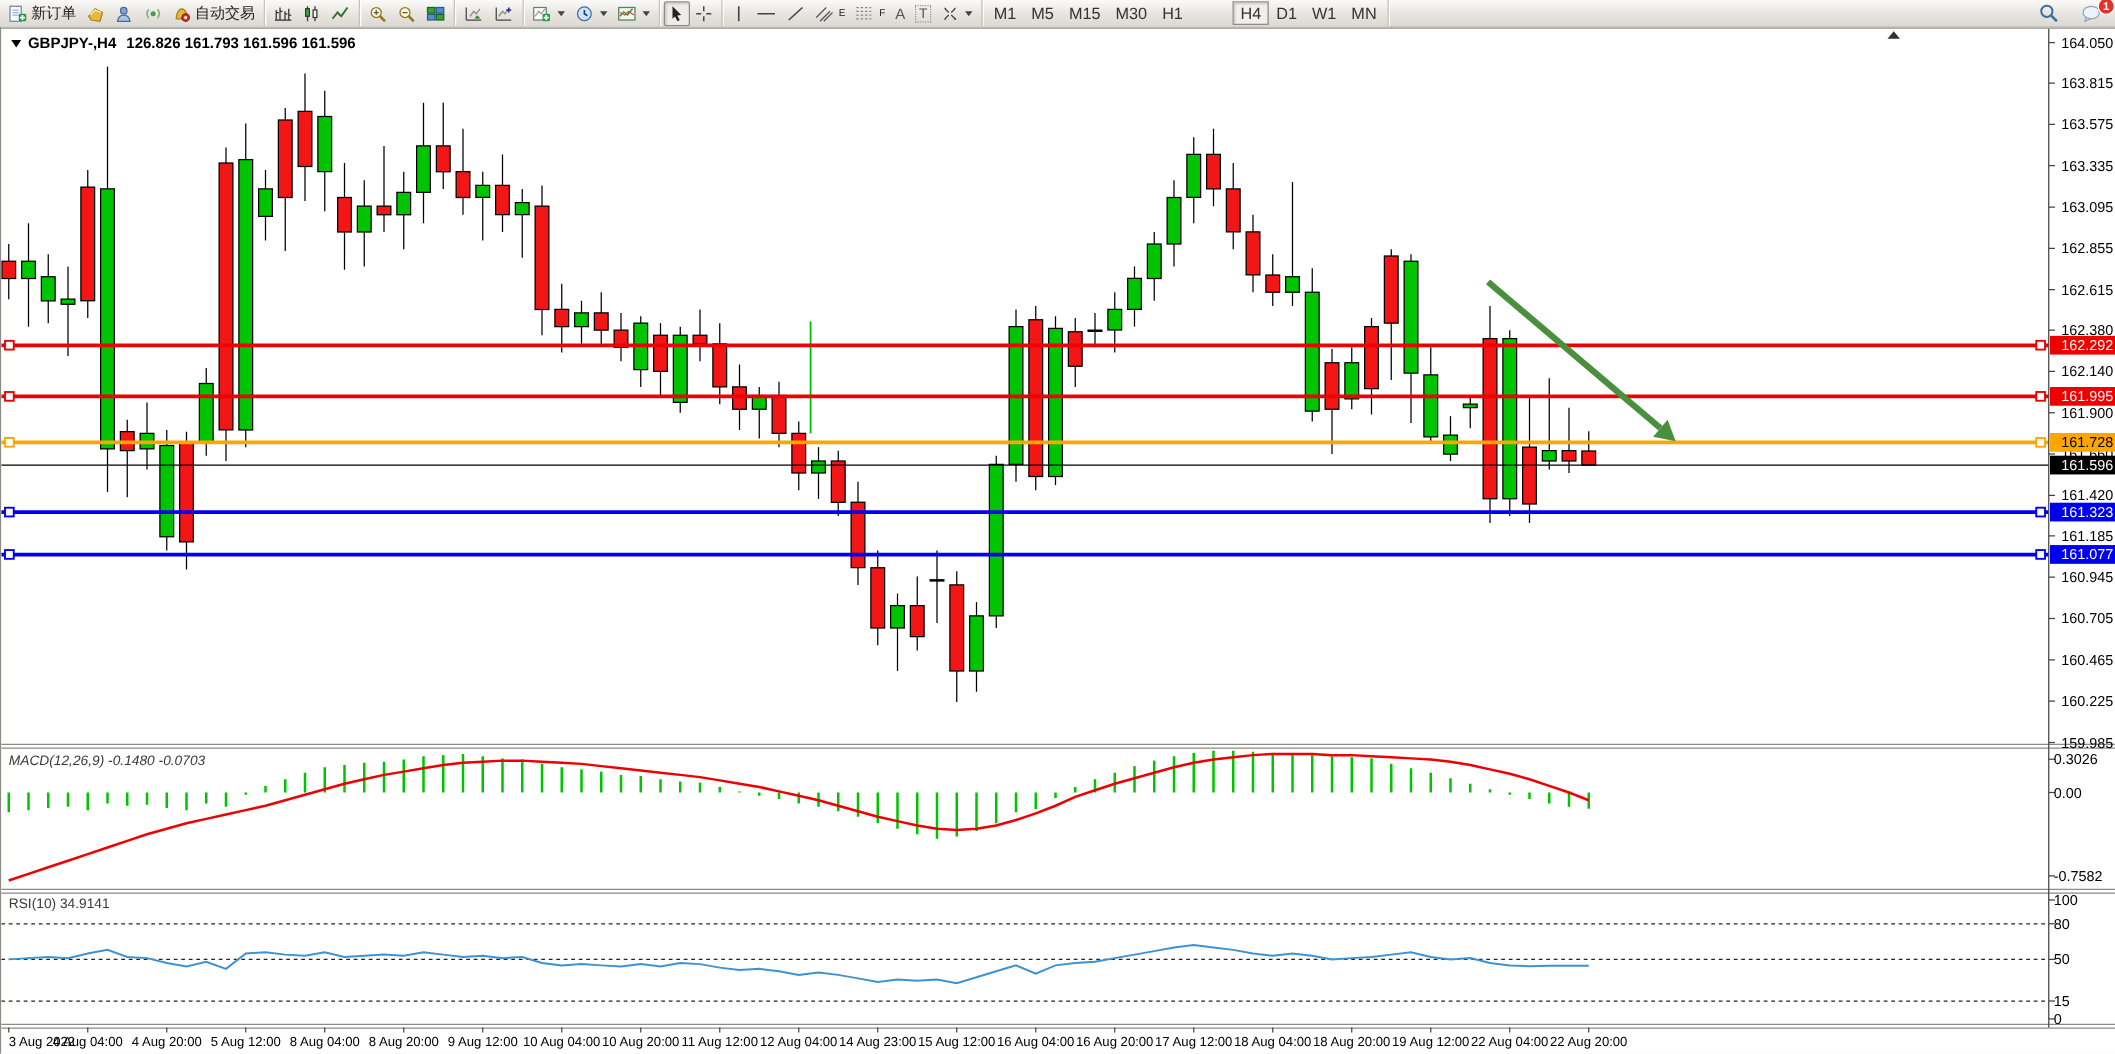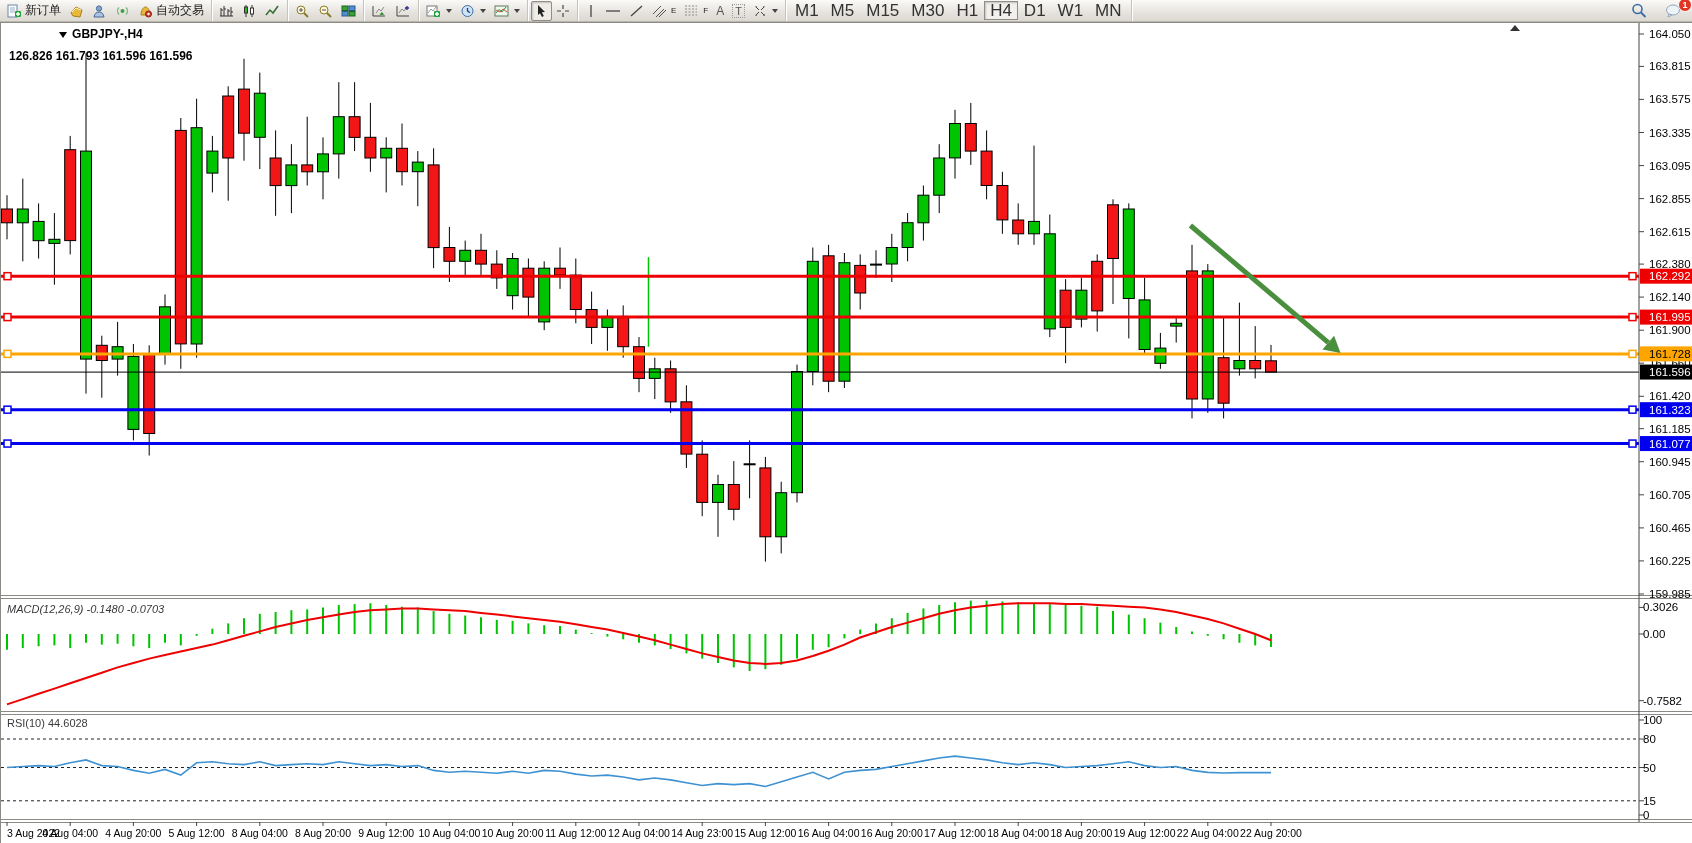--- a/index.html
+++ b/index.html
@@ -7,30 +7,30 @@
   
   #toolbar{position:absolute;left:0;top:0;width:1692px;height:21px;
     background:linear-gradient(#fbfaf8,#e6e3de 60%,#dcd9d3);border-bottom:1px solid #b9b6af;
     display:flex;align-items:center;font-size:12px;color:#222;}
   .tb-group{display:flex;align-items:center;height:21px;padding:0 3px;border-right:1px solid #c6c3bc;box-shadow:1px 0 0 #ffffff;}
   .tb-btn{display:flex;align-items:center;gap:3px;height:18px;padding:0 3px;border:1px solid transparent;border-radius:2px;cursor:default;}
   .tb-btn.pressed{border:1px solid #8f8d88;background:#efece7;box-shadow:inset 1px 1px 2px rgba(0,0,0,.18);}
   .tb-btn svg{display:block;}
   .tb-label{white-space:nowrap;}
   .dd{width:0;height:0;border-left:3px solid transparent;border-right:3px solid transparent;border-top:4px solid #444;margin-left:2px;}
-  .tf-btn{height:17px;padding:0 5px;font-size:17px;color:#333;border:1px solid transparent;display:flex;align-items:center;}
-  .tf-btn.active{border:1px solid #8f8d88;background:#f2f0ec;box-shadow:inset 1px 1px 2px rgba(0,0,0,.2);}
+  .tf-btn{height:17px;padding:0 5px;font-size:13px;color:#333;border:1px solid transparent;display:flex;align-items:center;}
+  .tf-btn.active{border:1px solid #8f8d88;background:#f2f0ec;box-shadow:inset 1px 1px 2px rgba(0,0,0,.2);margin-left:34px;}
   #tb-right{position:absolute;right:6px;top:0;height:21px;display:flex;align-items:center;gap:10px;}
   .badge{position:absolute;top:-4px;right:-7px;background:#e03424;color:#fff;border-radius:8px;
      font-size:9px;min-width:12px;height:12px;line-height:12px;text-align:center;border:1px solid #fff;font-weight:bold;}
   
   #chartwin{position:absolute;left:0;top:22px;width:1692px;height:821px;background:#ffffff;
      border-top:1px solid #8c8a85;border-left:1px solid #8c8a85;}
   #chart-svg{position:absolute;left:0;top:0;}
-  #chart-title{position:absolute;left:8px;top:4px;font-size:12px;font-weight:bold;color:#000;display:flex;gap:8px;align-items:center;flex-direction:column;}
+  #chart-title{position:absolute;left:8px;top:4px;font-size:12px;font-weight:bold;color:#000;display:flex;gap:8px;align-items:center;}
   #macd-label{position:absolute;left:6px;top:580px;font-size:11px;color:#3a3a3a;font-style:italic;}
   #rsi-label{position:absolute;left:6px;top:694px;font-size:11px;color:#3a3a3a;}
   .tri{display:inline-block;width:0;height:0;border-left:4px solid transparent;border-right:4px solid transparent;border-top:6px solid #000;margin-right:2px;}
 </style>
 </head>
 <body>
 
 <div id="stage">
 
   <div id="toolbar">
@@ -642,16 +642,16 @@
       </svg>
     <div id="chart-title">
       <span><span class="tri"></span>
       <span>GBPJPY-,H4</span></span>
       <span>126.826 161.793 161.596 161.596</span>
     </div>
     <div id="macd-label">
       <span>MACD(12,26,9)</span>&nbsp;<span>-0.1480 -0.0703</span>
     </div>
     <div id="rsi-label">
-      <span>RSI(10)</span>&nbsp;<span>44.6028</span>
+      <span>RSI(10)</span>&nbsp;<span>34.9141</span>
     </div>
   </div>
 </div>
 
 </body></html>

